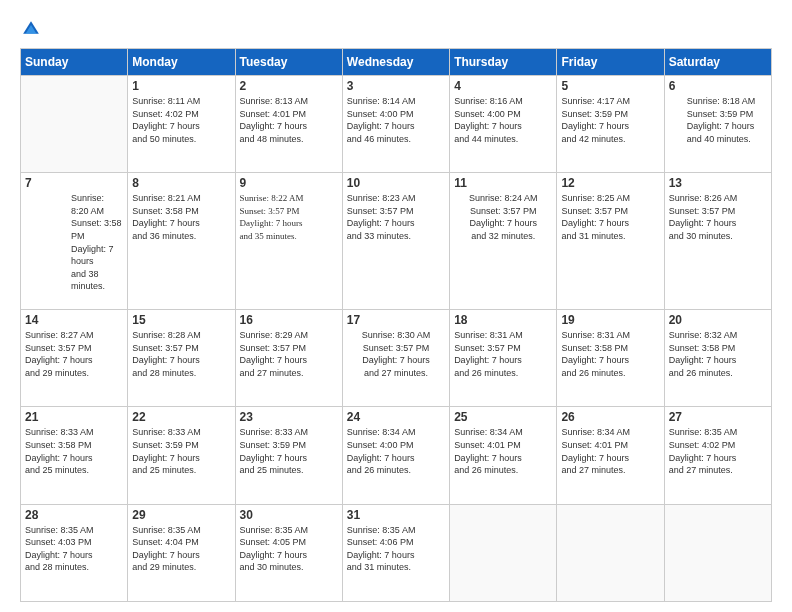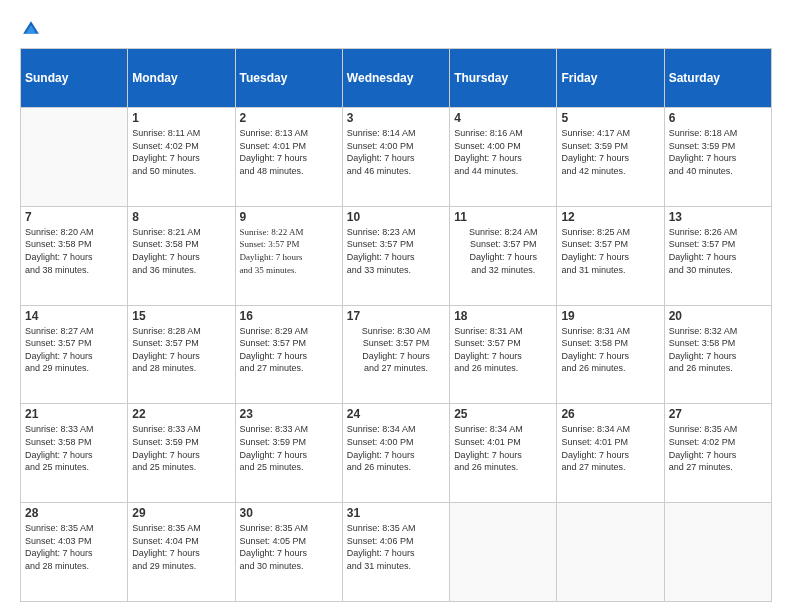--- a/index.html
+++ b/index.html
@@ -55,21 +55,21 @@
     .calendar {
       width: 100%;
       border-collapse: collapse;
       flex: 1;
     }
     .calendar thead tr th {
       background: #1565c0;
       color: #fff;
       font-size: 12px;
       font-weight: bold;
-      padding: 22px 4px;
+      padding: 6px 4px;
       border: 1px solid #ccc;
       text-align: left;
     }
     .calendar tbody tr td {
       border: 1px solid #ccc;
       vertical-align: top;
       padding: 3px 4px;
       width: calc(100% / 7);
       font-size: 9.5px;
       color: #333;
@@ -154,30 +154,30 @@
           </td>
           <td>
             <span class="day-num">5</span>
             <div class="day-info" style="white-space: pre-line;">Sunrise: 4:17 AM
 Sunset: 3:59 PM
 Daylight: 7 hours
 and 42 minutes.</div>
           </td>
           <td>
             <span class="day-num">6</span>
-            <div class="day-info" style="white-space: pre-line;">Sunrise: 8:18 AM
+            <div class="day-info" style="white-space: pre-line; margin-left: 18px;">Sunrise: 8:18 AM
 Sunset: 3:59 PM
 Daylight: 7 hours
 and 40 minutes.</div>
           </td>
         </tr>
         <tr>
           <td>
             <span class="day-num">7</span>
-            <div class="day-info" style="white-space: pre-line;">Sunrise: 8:20 AM
+            <div class="day-info" style="white-space: pre-line; margin-left: 46px;">Sunrise: 8:20 AM
 Sunset: 3:58 PM
 Daylight: 7 hours
 and 38 minutes.</div>
           </td>
           <td>
             <span class="day-num">8</span>
             <div class="day-info" style="white-space: pre-line;">Sunrise: 8:21 AM
 Sunset: 3:58 PM
 Daylight: 7 hours
 and 36 minutes.</div>

